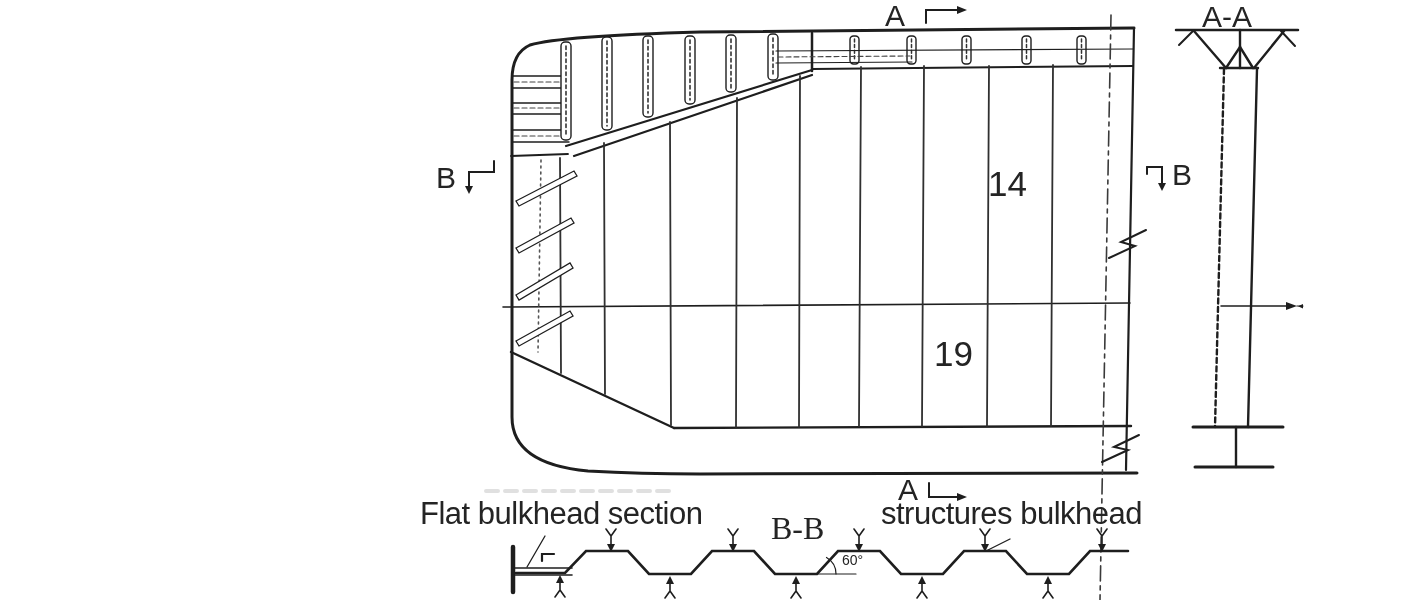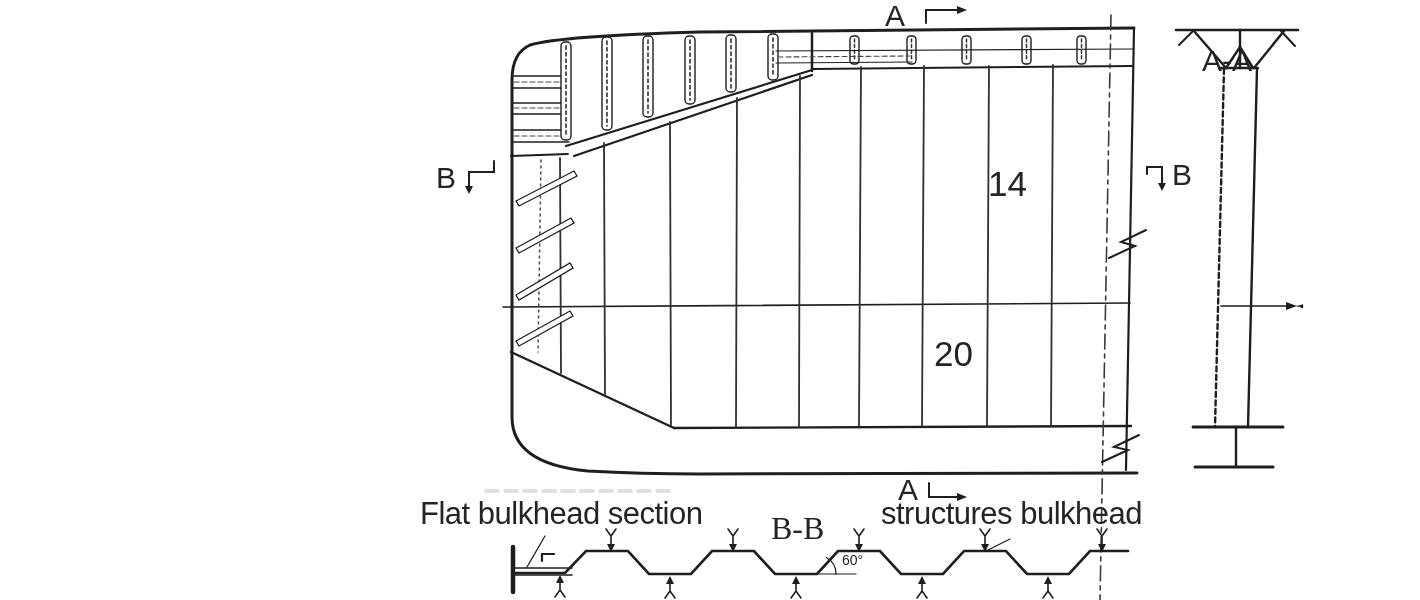--- a/index.html
+++ b/index.html
@@ -15,21 +15,21 @@
     position:absolute;
     color:#242424;
     line-height:1;
     white-space:nowrap;
     font-family:"Liberation Sans", sans-serif;
   }
   .lbl-main   {left:24px;  top:257px; font-size:32px; letter-spacing:-0.8px;}
   .lbl-flat   {left:420px; top:498px; font-size:31px; letter-spacing:-0.5px;}
   .lbl-bb     {left:771px; top:512px; font-size:32px;font-family:Liberation Serif, serif;}
   .lbl-corr   {left:881px; top:498px; font-size:31px; letter-spacing:-0.5px;}
-  .lbl-aa     {left:1202px;top:2px;   font-size:30px;margin-top:44px;}
+  .lbl-aa     {left:1202px;top:2px;   font-size:30px;}
   .lbl-a-top  {left:885px; top:1px;   font-size:30px;}
   .lbl-a-bot  {left:898px; top:475px; font-size:30px;}
   .lbl-b-left {left:436px; top:163px; font-size:30px;}
   .lbl-b-right{left:1172px;top:160px; font-size:30px;}
   .lbl-n14    {left:988px; top:166px; font-size:35px;}
   .lbl-n18    {left:934px; top:336px; font-size:35px;}
   .lbl-deg    {left:842px; top:553px; font-size:14px; font-weight:normal;}
 </style>
 </head>
 <body>
@@ -246,21 +246,21 @@
               <polygon points="1044,584 1052,584 1048,576" fill="#1e1e1e" stroke="none"></polygon>
             </g>
       </g>
     </g>
 
     <path stroke="#c6c6c6" stroke-width="4" stroke-dasharray="12 7" opacity="0.55" d="M 486 491 L 672 491"></path>
   </g>
 </svg>
 
 <div class="lbl lbl-n14">14</div>
-<div class="lbl lbl-n18">20</div>
+<div class="lbl lbl-n18">19</div>
 <div class="lbl lbl-a-top">A</div>
 <div class="lbl lbl-a-bot">A</div>
 <div class="lbl lbl-b-left">B</div>
 <div class="lbl lbl-b-right">B</div>
 <div class="lbl lbl-aa">A-A</div>
 <div class="lbl lbl-bb">B-B</div>
 <div class="lbl lbl-flat">Flat bulkhead section</div>
 <div class="lbl lbl-corr">structures bulkhead</div>
 <div class="lbl lbl-deg">60°</div>
 

